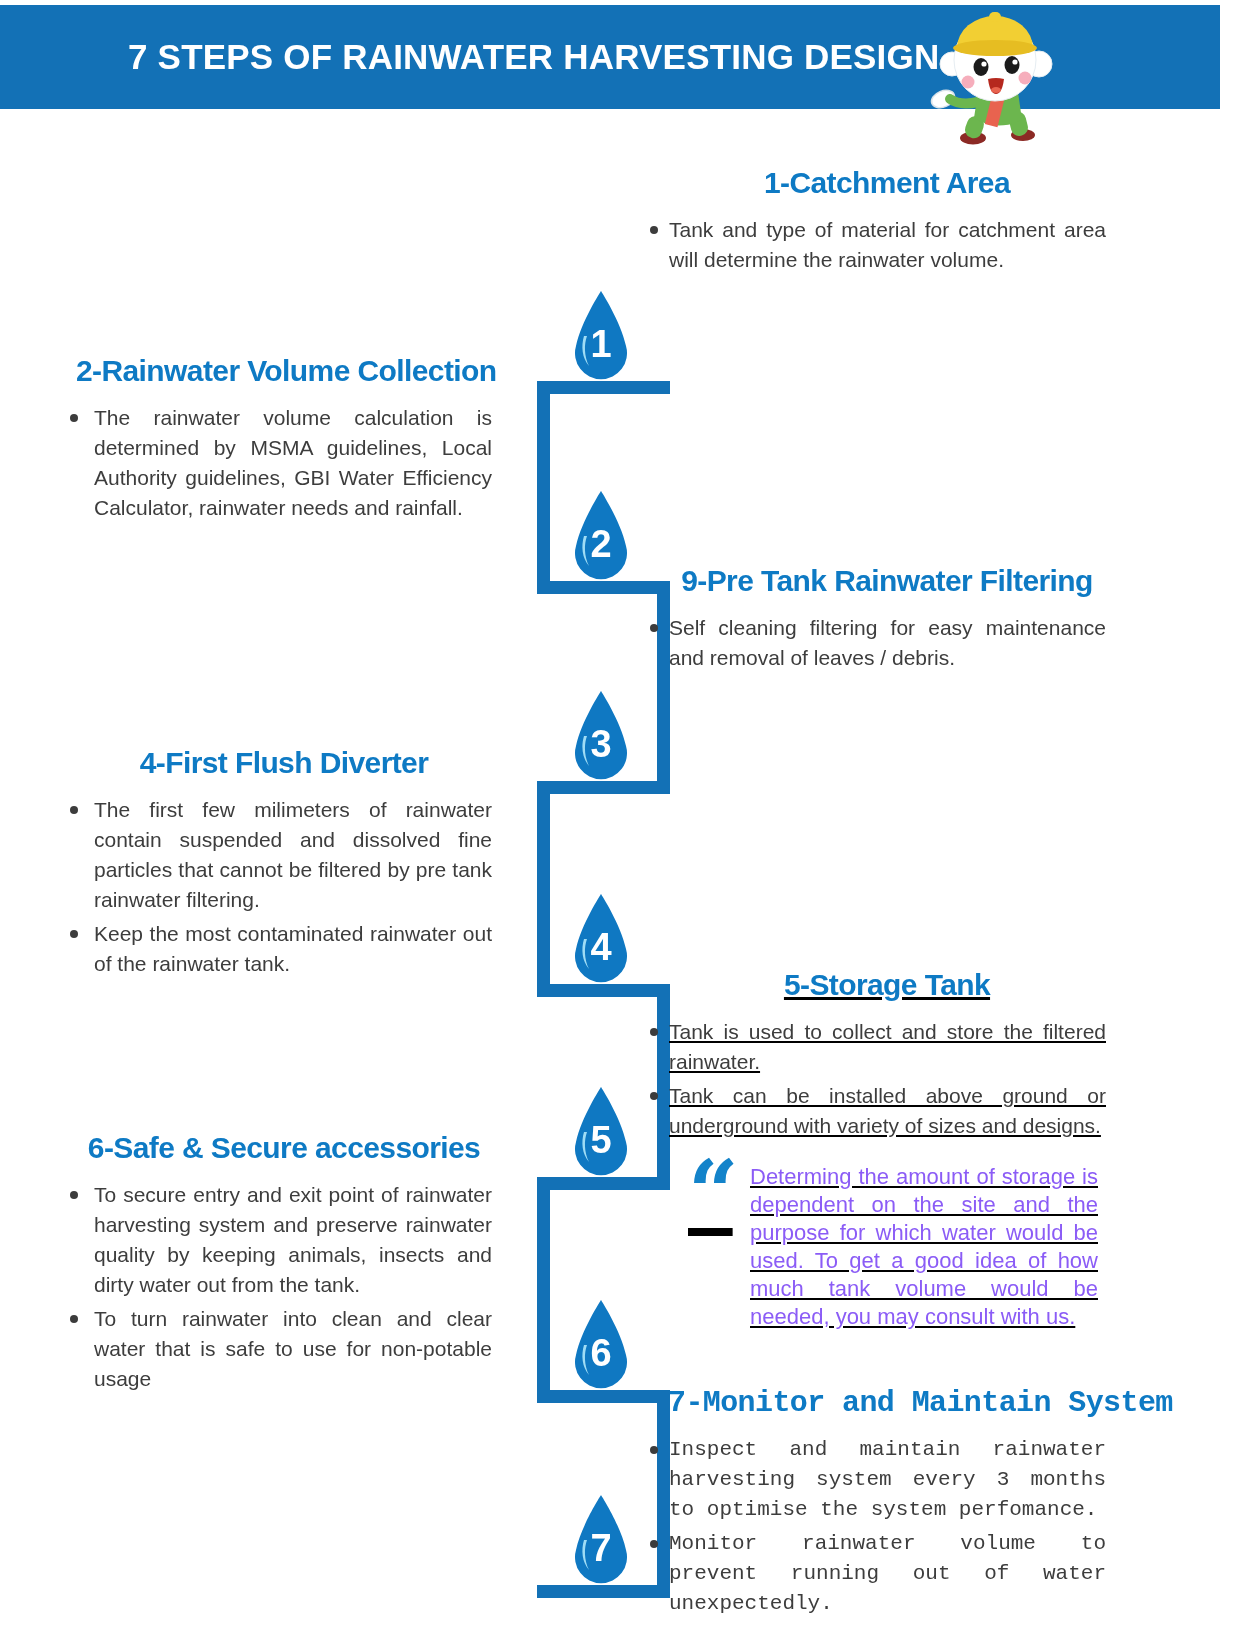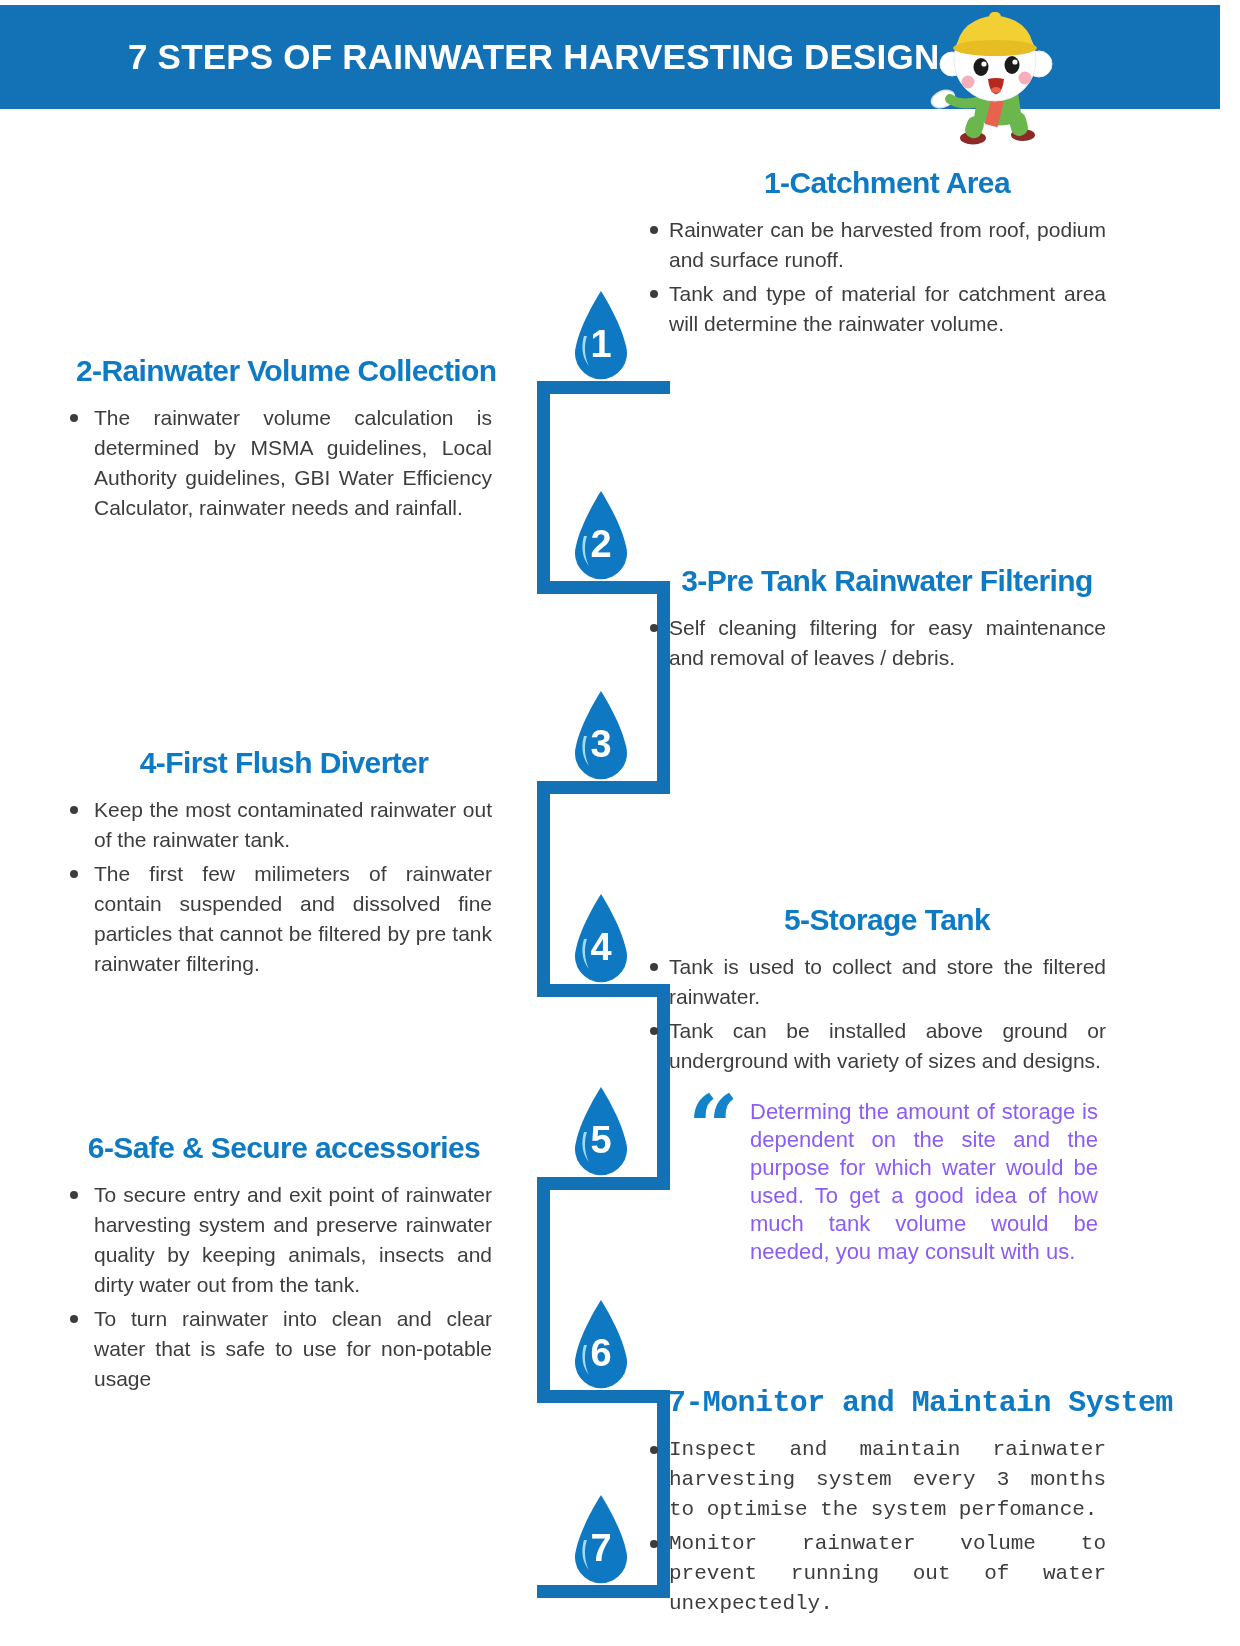--- a/index.html
+++ b/index.html
@@ -55,21 +55,21 @@
     background:#3c3c3c; margin-top:11px;
   }
   .sec-right .bdot { margin-left:2px;  margin-right:11px; }
   .sec-left  .bdot { margin-left:12px; margin-right:16px; }
   .btext {
     margin:0; flex:1 1 auto; color:#3d3d3d; font-size:21px; line-height:30px;
     text-align:justify;
   }
 
   #sec1{top:166px;} #sec2{top:354px;} #sec3{top:564px;} #sec4{top:746px;}
-  #sec5{top:903px;} #sec6{top:1131px;} #sec7{top:1386px;font-family:Liberation Mono, monospace;}
+  #sec5{top:968px;text-decoration:underline;} #sec6{top:1131px;} #sec7{top:1386px;font-family:Liberation Mono, monospace;}
 
   
   .quote { display:flex; align-items:flex-start; margin:22px 0 0 40px; }
   .qmark {
     flex:0 0 62px; color:#1383ca; font-family:"DejaVu Serif", serif;
     font-size:88px; font-weight:bold; line-height:58px; letter-spacing:-6px;
   }
   .qtext {
     margin:0; width:348px; color:#8b5cf6; font-size:22px; line-height:28px;
     text-align:justify;
@@ -178,59 +178,55 @@
       <path d="M14 48 C11 58 12 70 19 78 C14 68 14 56 17 48 Z" fill="#9fdcf5"></path>
     </svg>
     <span class="drop-number">7</span>
   </div>
 
   <div class="sec sec-right" id="sec1">
     <h2>1-Catchment Area</h2>
     <div class="bullets">
       <div class="bullet">
         <span class="bdot"></span>
-        <p class="btext">Rainwater can be harvested from roof, podium and surface runoff.</p>
-      </div>
-      <div class="bullet">
-        <span class="bdot"></span>
         <p class="btext">Tank and type of material for catchment area will determine the rainwater volume.</p>
       </div>
     </div>
   </div>
 
   <div class="sec sec-left" id="sec2">
     <h2>2-Rainwater Volume Collection</h2>
     <div class="bullets">
       <div class="bullet">
         <span class="bdot"></span>
         <p class="btext">The rainwater volume calculation is determined by MSMA guidelines, Local Authority guidelines, GBI Water Efficiency Calculator, rainwater needs and rainfall.</p>
       </div>
     </div>
   </div>
 
   <div class="sec sec-right" id="sec3">
-    <h2>3-Pre Tank Rainwater Filtering</h2>
+    <h2>9-Pre Tank Rainwater Filtering</h2>
     <div class="bullets">
       <div class="bullet">
         <span class="bdot"></span>
         <p class="btext">Self cleaning filtering for easy maintenance and removal of leaves / debris.</p>
       </div>
     </div>
   </div>
 
   <div class="sec sec-left" id="sec4">
     <h2>4-First Flush Diverter</h2>
     <div class="bullets">
       <div class="bullet">
         <span class="bdot"></span>
+        <p class="btext">The first few milimeters of rainwater contain suspended and dissolved fine particles that cannot be filtered by pre tank rainwater filtering.</p>
+      </div>
+      <div class="bullet">
+        <span class="bdot"></span>
         <p class="btext">Keep the most contaminated rainwater out of the rainwater tank.</p>
-      </div>
-      <div class="bullet">
-        <span class="bdot"></span>
-        <p class="btext">The first few milimeters of rainwater contain suspended and dissolved fine particles that cannot be filtered by pre tank rainwater filtering.</p>
       </div>
     </div>
   </div>
 
   <div class="sec sec-right" id="sec5">
     <h2>5-Storage Tank</h2>
     <div class="bullets">
       <div class="bullet">
         <span class="bdot"></span>
         <p class="btext">Tank is used to collect and store the filtered rainwater.</p>

